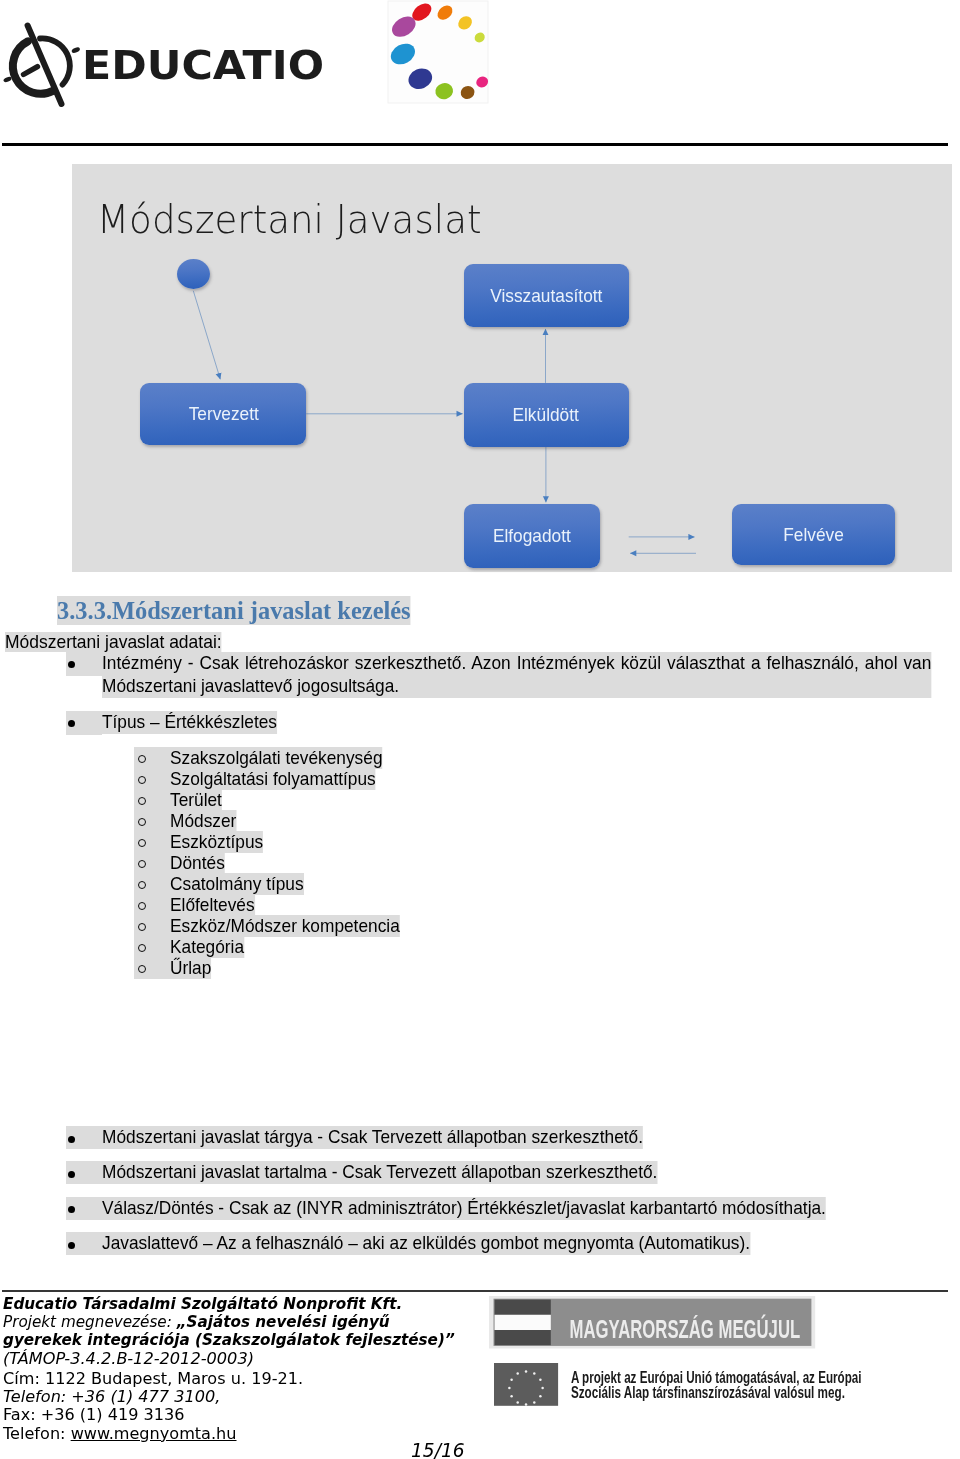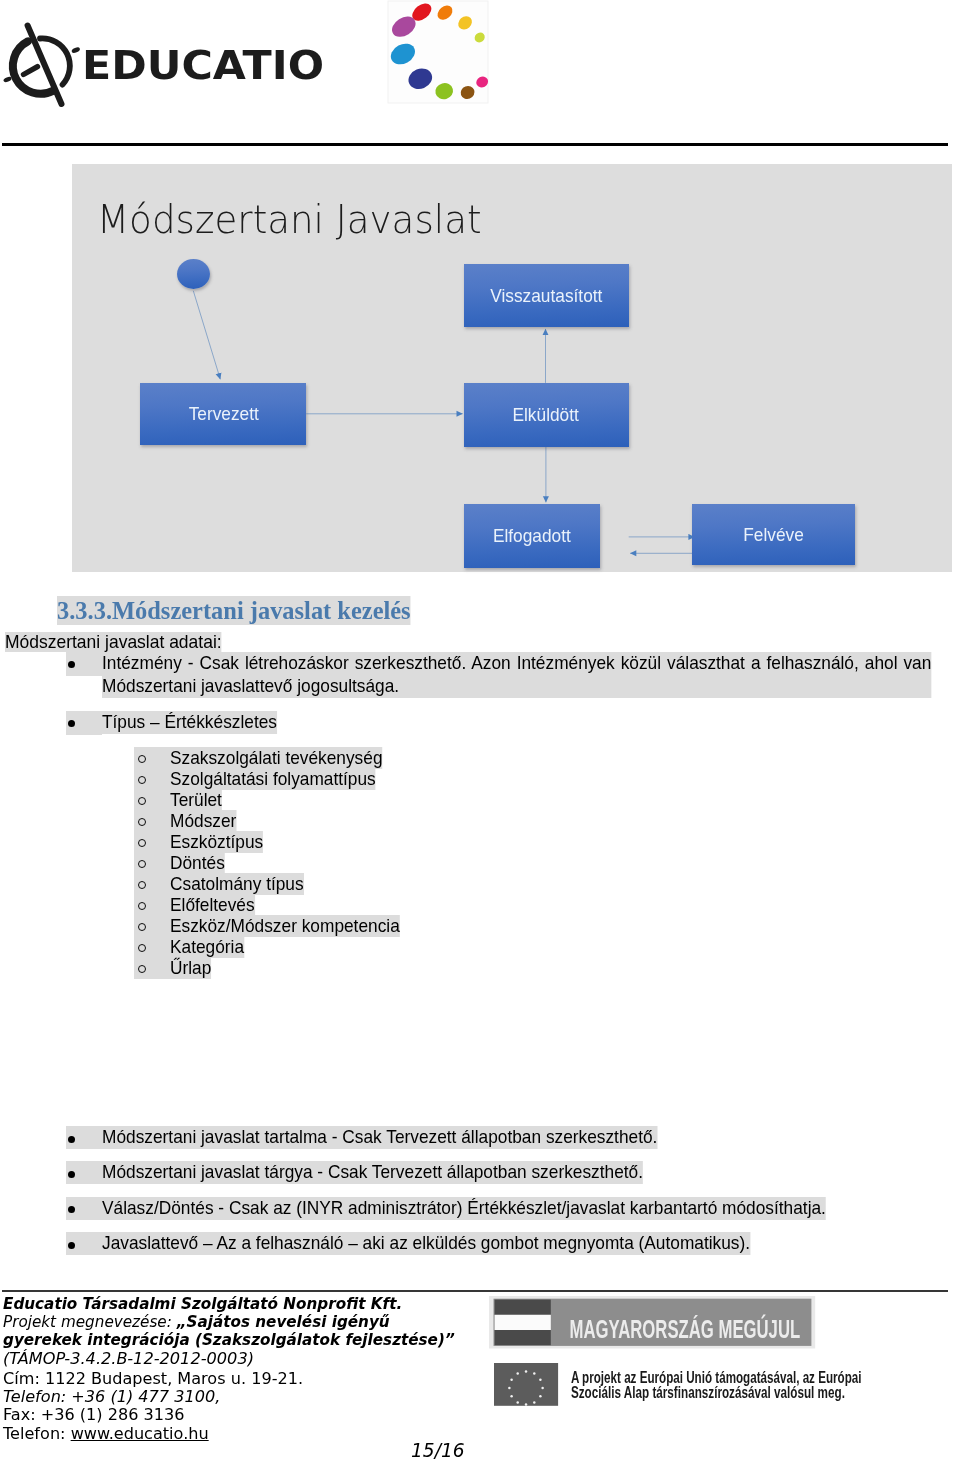--- a/index.html
+++ b/index.html
@@ -10,21 +10,21 @@
   
   #educatio-logo{left:0px;top:0px;}
   #dots-logo{left:378px;top:0px;}
   #szt-logo{left:600px;top:0px;}
   #hdr-rule{left:2px;top:143.4px;width:946px;height:2.9px;background:#000;}
 
   
   #diagram{left:72px;top:164px;width:880px;height:408px;background:#dddddd;}
   #diag-title{left:25px;top:32px;font-size:39.9px;transform:scaleX(0.933);transform-origin:left top;color:#1c1c1c;
     font-family:"DejaVu Sans",sans-serif;font-weight:300;white-space:nowrap;}
-  .node{position:absolute;border-radius:0;
+  .node{position:absolute;border-radius:9px;
     background:linear-gradient(178deg,#5b80c9 0%,#4e77c6 35%,#3a6ac0 72%,#2d60ba 100%);
     box-shadow:1px 2px 3px rgba(90,90,100,0.42);
     display:flex;align-items:center;justify-content:center;
     color:#eaf2fb;font-size:18.6px;font-family:"Liberation Sans",sans-serif;}
   .node span{display:block;transform:scaleX(0.93);}
   #diag-svg{position:absolute;left:0;top:0;width:880px;height:408px;}
 
   
   .hl{background:#dcdcdc;}
   #heading{left:57px;top:596px;font-family:"Liberation Serif",serif;font-weight:bold;font-size:26px;
@@ -137,21 +137,21 @@
       </div>
     <div class="node" style="left:391.5px;top:218.9px;width:165.3px;height:64px;">
         <span>Elküldött</span>
       </div>
     <div class="node" style="left:391.5px;top:100.4px;width:165.3px;height:63.1px;">
         <span>Visszautasított</span>
       </div>
     <div class="node" style="left:391.5px;top:339.8px;width:136px;height:64.2px;">
         <span>Elfogadott</span>
       </div>
-    <div class="node" style="left:620px;top:340px;width:163px;height:61px;">
+    <div class="node" style="left:660px;top:340px;width:163px;height:61px;">
         <span>Felvéve</span>
       </div>
   </div>
 
   <div class="abs" id="heading"><span class="hl">3.3.3.Módszertani javaslat kezelés</span></div>
   <div class="abs" id="intro"><span class="hl">Módszertani javaslat adatai:</span></div>
 
   <div class="abs bul" id="b1">
     <span class="dotbg"></span>
     <span class="dot"></span>
@@ -172,36 +172,36 @@
       <div class="sub"><span class="omark hl"></span><span class="stxt hl">Eszköztípus</span></div>
       <div class="sub"><span class="omark hl"></span><span class="stxt hl">Döntés</span></div>
       <div class="sub"><span class="omark hl"></span><span class="stxt hl">Csatolmány típus</span></div>
       <div class="sub"><span class="omark hl"></span><span class="stxt hl">Előfeltevés</span></div>
       <div class="sub"><span class="omark hl"></span><span class="stxt hl">Eszköz/Módszer kompetencia</span></div>
       <div class="sub"><span class="omark hl"></span><span class="stxt hl">Kategória</span></div>
       <div class="sub"><span class="omark hl"></span><span class="stxt hl">Űrlap</span></div>
     </div>
 
   <div class="abs" id="bullets2">
+      <div class="b2row"><span class="dotbg"></span><span class="dot2"></span><span class="t2 hl">Módszertani javaslat tárgya - Csak Tervezett állapotban szerkeszthető.</span></div>
       <div class="b2row"><span class="dotbg"></span><span class="dot2"></span><span class="t2 hl">Módszertani javaslat tartalma - Csak Tervezett állapotban szerkeszthető.</span></div>
-      <div class="b2row"><span class="dotbg"></span><span class="dot2"></span><span class="t2 hl">Módszertani javaslat tárgya - Csak Tervezett állapotban szerkeszthető.</span></div>
       <div class="b2row"><span class="dotbg"></span><span class="dot2"></span><span class="t2 hl">Válasz/Döntés - Csak az (INYR adminisztrátor) Értékkészlet/javaslat karbantartó módosíthatja.</span></div>
       <div class="b2row"><span class="dotbg"></span><span class="dot2"></span><span class="t2 hl">Javaslattevő – Az a felhasználó – aki az elküldés gombot megnyomta (Automatikus).</span></div>
     </div>
 
   <div class="abs" id="ftr-rule"></div>
 
   <div class="abs ft ftb" id="f1">Educatio Társadalmi Szolgáltató Nonprofit Kft.</div>
   <div class="abs ft" id="f2"><span class="fi">Projekt megnevezése:</span> <span class="ftb">„Sajátos nevelési igényű</span></div>
   <div class="abs ft ftb" id="f3">gyerekek integrációja (Szakszolgálatok fejlesztése)”</div>
   <div class="abs ft fi" id="f4">(TÁMOP-3.4.2.B-12-2012-0003)</div>
   <div class="abs ft fn" id="f5">Cím: 1122 Budapest, Maros u. 19-21.</div>
   <div class="abs ft fn" id="f6">Telefon: +36 (1) 477 3100,</div>
-  <div class="abs ft fn" id="f7">Fax: +36 (1) 286 3136</div>
-  <div class="abs ft fn" id="f8"><span>Telefon:</span> <span class="lnk">www.educatio.hu</span></div>
+  <div class="abs ft fn" id="f7">Fax: +36 (1) 419 3136</div>
+  <div class="abs ft fn" id="f8"><span>Telefon:</span> <span class="lnk">www.megnyomta.hu</span></div>
   <div class="abs" id="pagenum">15/16</div>
 
   <div class="abs" id="mm-logo">
     <svg width="330" height="56" viewBox="0 0 330 56">
       <rect x="0" y="0" width="326.2" height="52.5" fill="#e9e9e9"></rect>
       <rect x="4.5" y="2.7" width="317.9" height="47.2" fill="#8d8d8d"></rect>
       <rect x="5.6" y="3.6" width="56.2" height="15.2" fill="#4a4a4a"></rect>
       <rect x="5.6" y="18.8" width="56.2" height="15.2" fill="#fbfbfb"></rect>
       <rect x="5.6" y="34" width="56.2" height="15.2" fill="#4a4a4a"></rect>
       <text x="80.6" y="41.5" font-family="'Liberation Sans',sans-serif" font-weight="bold" font-size="25.5" fill="#ececec" textLength="230.6" lengthAdjust="spacingAndGlyphs">MAGYARORSZÁG MEGÚJUL</text>

